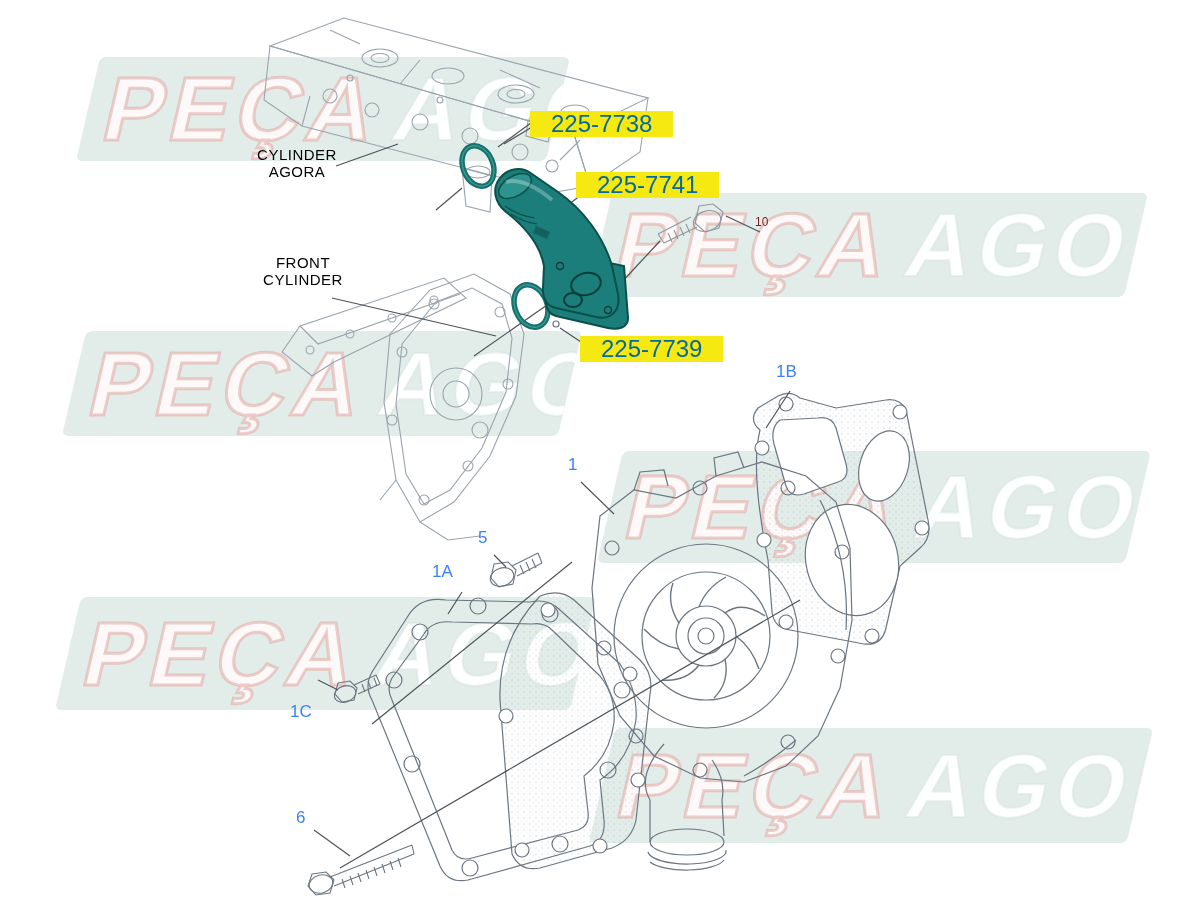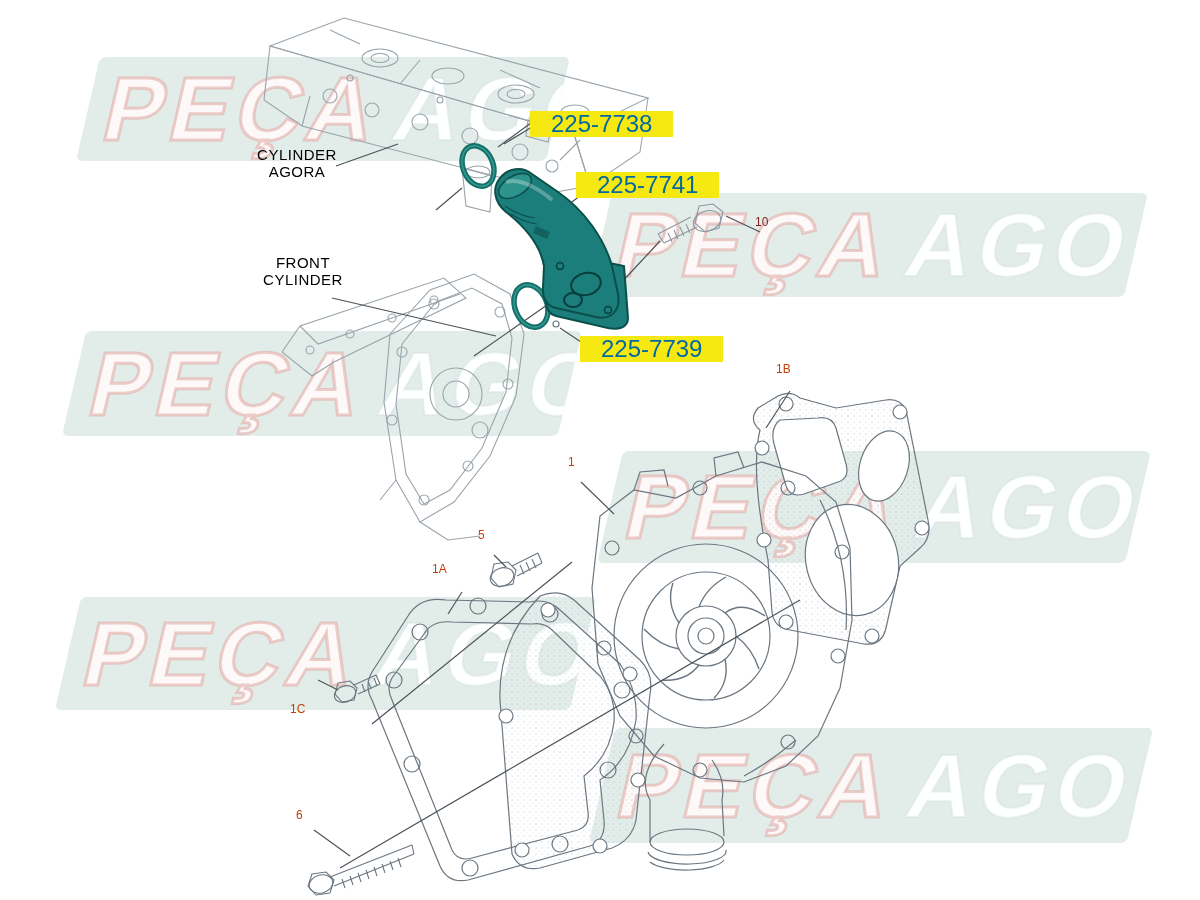--- a/index.html
+++ b/index.html
@@ -15,21 +15,21 @@
     padding-left:18px;}
   .wm-agora{color:rgba(255,255,255,0.96);-webkit-text-stroke:2px rgba(213,224,221,0.45);
     padding-left:16px;}
 
   
   #art{position:absolute;left:0;top:0;z-index:2;}
 
   
   .hl-label{position:absolute;z-index:3;font-size:24px;line-height:26px;padding:0 21px;
     color:#0369a1;background:#f6e912;}
-  .callout{position:absolute;z-index:3;font-size:12px;color:#c2410c;}
+  .callout{position:absolute;z-index:3;font-size:17px;color:#3b82f6;}
   .callout.light{color:#7f1d1d;font-size:12px;}
   .comp-label{position:absolute;z-index:3;font-size:15px;line-height:17px;color:#000000;
     text-align:center;width:110px;letter-spacing:0.5px;}
 </style>
 </head>
 <body>
 
 <div id="stage">
 
   <div class="wm-band" style="left:88px;top:57px;width:470px;height:104px;">

